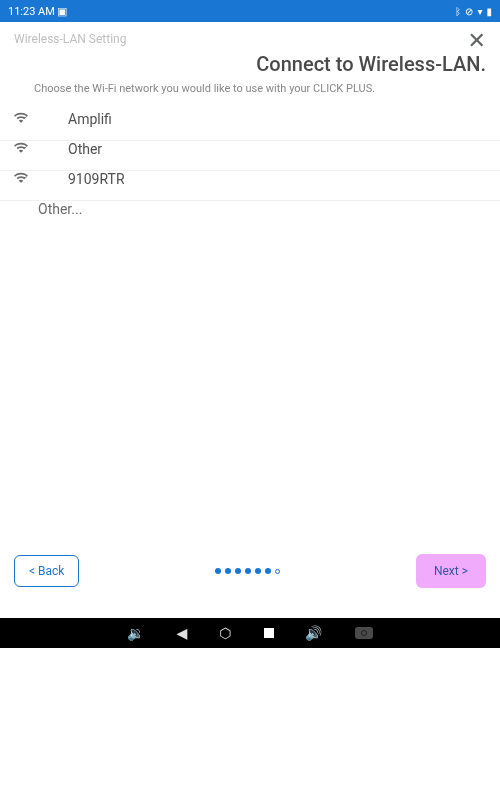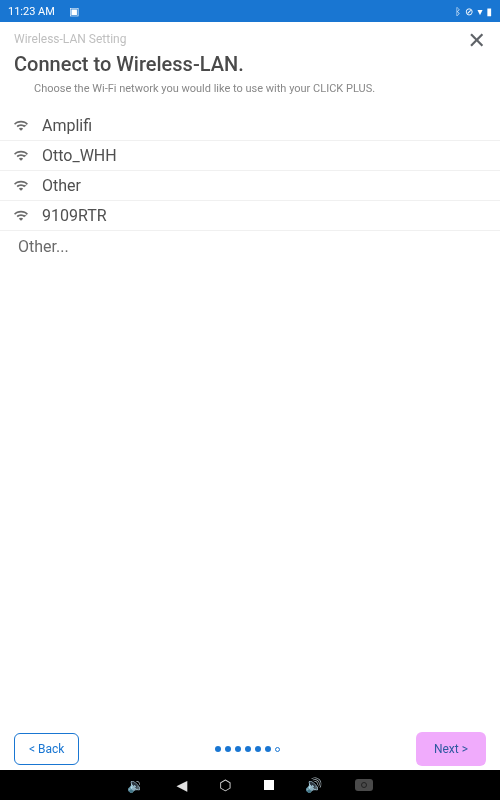--- a/index.html
+++ b/index.html
@@ -1,30 +1,30 @@
 <!DOCTYPE html>
 <html><head>
 <meta charset="utf-8">
 <style>
 * { margin: 0; padding: 0; box-sizing: border-box; }
 html, body { width: 500px; height: 800px; font-family: -apple-system, Roboto, Arial, sans-serif; background: #fff; overflow: hidden; }
 .statusbar { height: 22px; background: #1976d2; color: #fff; display: flex; justify-content: space-between; align-items: center; padding: 0 8px; font-size: 11px; }
-.statusbar .left { display: flex; align-items: flex-start; gap: 14px; }
+.statusbar .left { display: flex; align-items: flex-start; gap: 2px; }
 .statusbar .right { display: flex; align-items: center; gap: 4px; font-size: 10px; }
-.content { height: 748px; display: flex; flex-direction: column; background: #fff; }
+.content { height: 596px; display: flex; flex-direction: column; background: #fff; }
 .header { padding: 10px 14px 0; position: relative; }
 .header-label { font-size: 12px; color: #bfbfbf; }
 .close-btn { position: absolute; right: 14px; top: 8px; font-size: 22px; color: #5f6368; cursor: pointer; line-height: 1; }
-.title { text-align: left; font-size: 20px; color: #4a4a4a; font-weight: 500; margin-top: 6px; }
+.title { text-align: right; font-size: 20px; color: #4a4a4a; font-weight: 500; margin-top: 6px; }
 .subtitle { font-size: 11px; color: #888; margin-top: 6px; padding: 0 20px; }
 .network-list { margin-top: 16px; flex: 1; overflow-y: auto; }
-.network-item { display: flex; align-items: center; height: 30px; padding: 0 14px; border-bottom: 1px solid #f0f0f0; font-size: 16px; color: #505050; cursor: pointer; }
+.network-item { display: flex; align-items: flex-start; height: 30px; padding: 0 14px; border-bottom: 1px solid #f0f0f0; font-size: 14px; color: #505050; cursor: pointer; gap: 26px; }
 .network-item .wifi-icon { width: 16px; margin-right: 12px; color: #6b6b6b; display: inline-flex; }
-.network-item.other { padding-left: 18px; border-bottom: none; color: #6b6b6b; }
-.footer { padding: 10px 14px 4px; display: flex; justify-content: space-between; align-items: center; }
+.network-item.other { padding-left: 38px; border-bottom: none; color: #6b6b6b; }
+.footer { padding: 10px 14px 30px; display: flex; justify-content: space-between; align-items: center; }
 .btn { font-size: 12px; padding: 8px 14px; border-radius: 6px; cursor: pointer; }
 .btn-back { border: 1px solid #1976d2; color: #1976d2; background: #fff; }
 .btn-next { background: #f0abfc; color: #2f5aa0; border: none; padding: 10px 18px; }
 .dots { display: flex; gap: 4px; align-items: center; }
 .dot { width: 6px; height: 6px; border-radius: 50%; background: #1976d2; }
 .dot.hollow { background: #fff; border: 1px solid #1976d2; width: 5px; height: 5px; }
 .navbar { height: 30px; background: #000; display: flex; justify-content: center; align-items: center; gap: 32px; color: #e0e0e0; font-size: 14px; }
 .navbar .nav-icon { cursor: pointer; display: inline-flex; }
 .sq-icon { width:10px; height:10px; background:#fff; display:inline-block; }
 .cam-icon { width:18px; height:12px; background:#4a4a4a; border-radius:3px; display:inline-flex; align-items:center; justify-content:center; }
@@ -56,29 +56,20 @@
 
   <div class="network-list" id="network-list">
       <div class="network-item">
         <span class="wifi-icon">
           <svg viewBox="0 0 24 24" width="14" height="14" fill="currentColor">
             <path d="M12 3C7 3 2.7 5 0 8l2 2c2.5-2.5 6-4 10-4s7.5 1.5 10 4l2-2C21.3 5 17 3 12 3zm0 6c-3 0-5.7 1.2-7.5 3l2 2c1.4-1.3 3.3-2 5.5-2s4.1.7 5.5 2l2-2C17.7 10.2 15 9 12 9zm0 6c-1.5 0-2.8.6-3.7 1.5L12 20l3.7-3.5C14.8 15.6 13.5 15 12 15z"></path>
             <path d="M19 13l3-3-1-1-2 2-1-1-1 1 2 2z"></path>
           </svg>
         </span>
         <span>Amplifi</span>
-      </div>
-      <div class="network-item">
-        <span class="wifi-icon">
-          <svg viewBox="0 0 24 24" width="14" height="14" fill="currentColor">
-            <path d="M12 3C7 3 2.7 5 0 8l2 2c2.5-2.5 6-4 10-4s7.5 1.5 10 4l2-2C21.3 5 17 3 12 3zm0 6c-3 0-5.7 1.2-7.5 3l2 2c1.4-1.3 3.3-2 5.5-2s4.1.7 5.5 2l2-2C17.7 10.2 15 9 12 9zm0 6c-1.5 0-2.8.6-3.7 1.5L12 20l3.7-3.5C14.8 15.6 13.5 15 12 15z"></path>
-            <path d="M19 13l3-3-1-1-2 2-1-1-1 1 2 2z"></path>
-          </svg>
-        </span>
-        <span>Otto_WHH</span>
       </div>
       <div class="network-item">
         <span class="wifi-icon">
           <svg viewBox="0 0 24 24" width="14" height="14" fill="currentColor">
             <path d="M12 3C7 3 2.7 5 0 8l2 2c2.5-2.5 6-4 10-4s7.5 1.5 10 4l2-2C21.3 5 17 3 12 3zm0 6c-3 0-5.7 1.2-7.5 3l2 2c1.4-1.3 3.3-2 5.5-2s4.1.7 5.5 2l2-2C17.7 10.2 15 9 12 9zm0 6c-1.5 0-2.8.6-3.7 1.5L12 20l3.7-3.5C14.8 15.6 13.5 15 12 15z"></path>
             <path d="M19 13l3-3-1-1-2 2-1-1-1 1 2 2z"></path>
           </svg>
         </span>
         <span>Other</span>
       </div>

